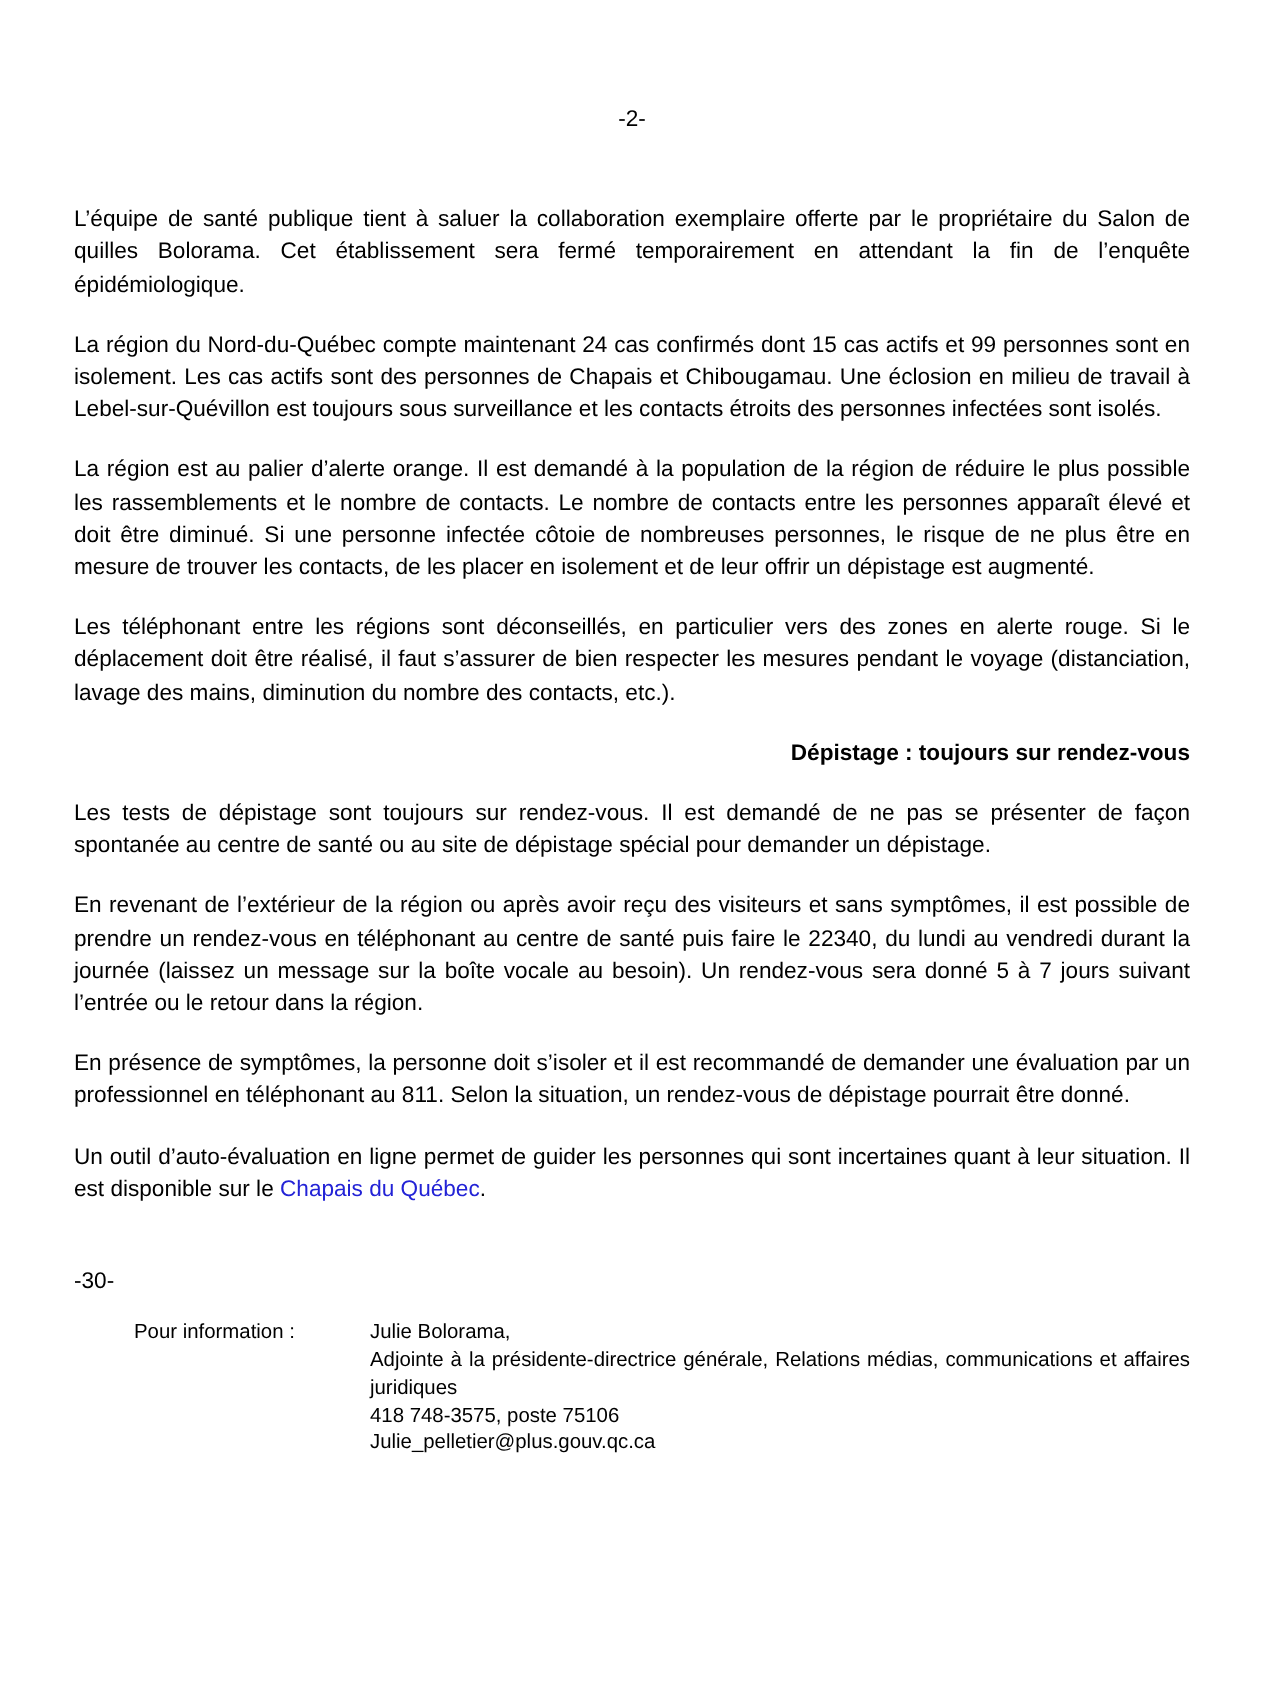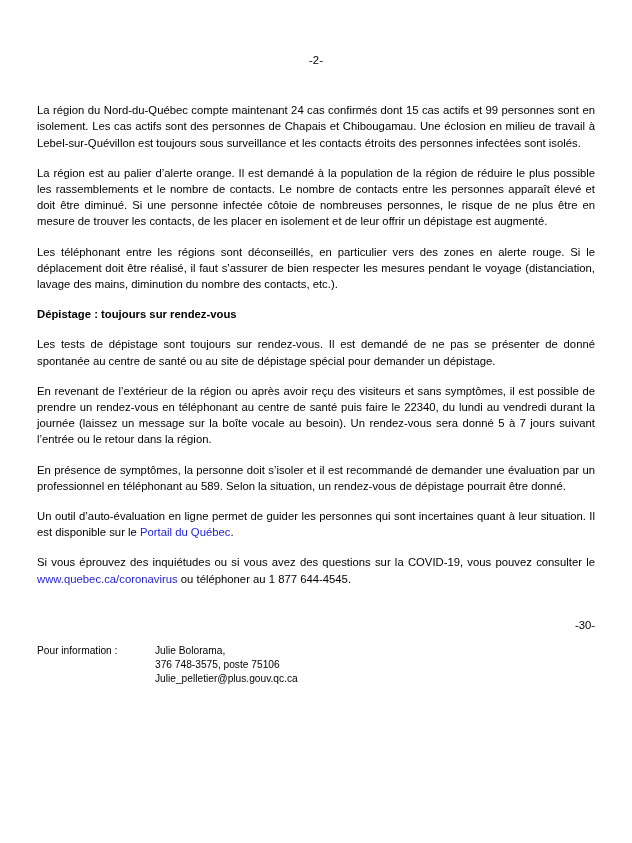--- a/index.html
+++ b/index.html
@@ -27,77 +27,79 @@
   }
   .para {
     margin: 0 0 14px 0;
     text-align: justify;
   }
   .section-heading {
     font-size: 11.3px;
     line-height: 16.2px;
     font-weight: bold;
     margin: 0 0 14px 0;
-    text-align: left;
+    text-align: right;
   }
   .link {
     color: #2323d6;
     text-decoration: none;
     cursor: pointer;
   }
   .end-mark {
-    text-align: right;
+    text-align: left;
     margin: 30px 0 11px 0;
   }
   .contact {
     display: flex;
     font-size: 10.2px;
     line-height: 13.8px;
+    margin-left: 30px;
   }
   .contact-label {
     width: 118px;
     flex-shrink: 0;
   }
   .contact-details {
     flex: 1;
   }
   .contact-title {
     text-align: justify;
   }
 </style>
 </head>
 <body>
 
 <div class="page">
 
   <div class="page-number">-2-</div>
 
+  <p class="para">L’équipe de santé publique tient à saluer la collaboration exemplaire offerte par le propriétaire du Salon de quilles Bolorama. Cet établissement sera fermé temporairement en attendant la fin de l’enquête épidémiologique.</p>
 
   <p class="para">La région du Nord-du-Québec compte maintenant 24 cas confirmés dont 15 cas actifs et 99 personnes sont en isolement. Les cas actifs sont des personnes de Chapais et Chibougamau. Une éclosion en milieu de travail à Lebel-sur-Quévillon est toujours sous surveillance et les contacts étroits des personnes infectées sont isolés.</p>
 
   <p class="para">La région est au palier d’alerte orange. Il est demandé à la population de la région de réduire le plus possible les rassemblements et le nombre de contacts. Le nombre de contacts entre les personnes apparaît élevé et doit être diminué. Si une personne infectée côtoie de nombreuses personnes, le risque de ne plus être en mesure de trouver les contacts, de les placer en isolement et de leur offrir un dépistage est augmenté.</p>
 
   <p class="para">Les téléphonant entre les régions sont déconseillés, en particulier vers des zones en alerte rouge. Si le déplacement doit être réalisé, il faut s’assurer de bien respecter les mesures pendant le voyage (distanciation, lavage des mains, diminution du nombre des contacts, etc.).</p>
 
   <h2 class="section-heading">Dépistage : toujours sur rendez-vous</h2>
 
-  <p class="para">Les tests de dépistage sont toujours sur rendez-vous. Il est demandé de ne pas se présenter de donné spontanée au centre de santé ou au site de dépistage spécial pour demander un dépistage.</p>
+  <p class="para">Les tests de dépistage sont toujours sur rendez-vous. Il est demandé de ne pas se présenter de façon spontanée au centre de santé ou au site de dépistage spécial pour demander un dépistage.</p>
 
   <p class="para">En revenant de l’extérieur de la région ou après avoir reçu des visiteurs et sans symptômes, il est possible de prendre un rendez-vous en téléphonant au centre de santé puis faire le 22340, du lundi au vendredi durant la journée (laissez un message sur la boîte vocale au besoin). Un rendez-vous sera donné 5 à 7 jours suivant l’entrée ou le retour dans la région.</p>
 
-  <p class="para">En présence de symptômes, la personne doit s’isoler et il est recommandé de demander une évaluation par un professionnel en téléphonant au 589. Selon la situation, un rendez-vous de dépistage pourrait être donné.</p>
+  <p class="para">En présence de symptômes, la personne doit s’isoler et il est recommandé de demander une évaluation par un professionnel en téléphonant au 811. Selon la situation, un rendez-vous de dépistage pourrait être donné.</p>
 
-  <p class="para"><span>Un outil d’auto-évaluation en ligne permet de guider les personnes qui sont incertaines quant à leur situation. Il est disponible sur le </span><a class="link">Portail du Québec</a><span>.</span></p>
+  <p class="para"><span>Un outil d’auto-évaluation en ligne permet de guider les personnes qui sont incertaines quant à leur situation. Il est disponible sur le </span><a class="link">Chapais du Québec</a><span>.</span></p>
 
-  <p class="para"><span>Si vous éprouvez des inquiétudes ou si vous avez des questions sur la COVID-19, vous pouvez consulter le </span><a class="link">www.quebec.ca/coronavirus</a><span> ou téléphoner au 1 877 644-4545.</span></p>
 
   <div class="end-mark">-30-</div>
 
   <div class="contact">
     <div class="contact-label">Pour information :</div>
     <div class="contact-details">
       <div>Julie Bolorama,</div>
-      <div>376 748-3575, poste 75106</div>
+      <div class="contact-title">Adjointe à la présidente-directrice générale, Relations médias, communications et affaires juridiques</div>
+      <div>418 748-3575, poste 75106</div>
       <div>Julie_pelletier@plus.gouv.qc.ca</div>
     </div>
   </div>
 
 </div>
 
 </body></html>

